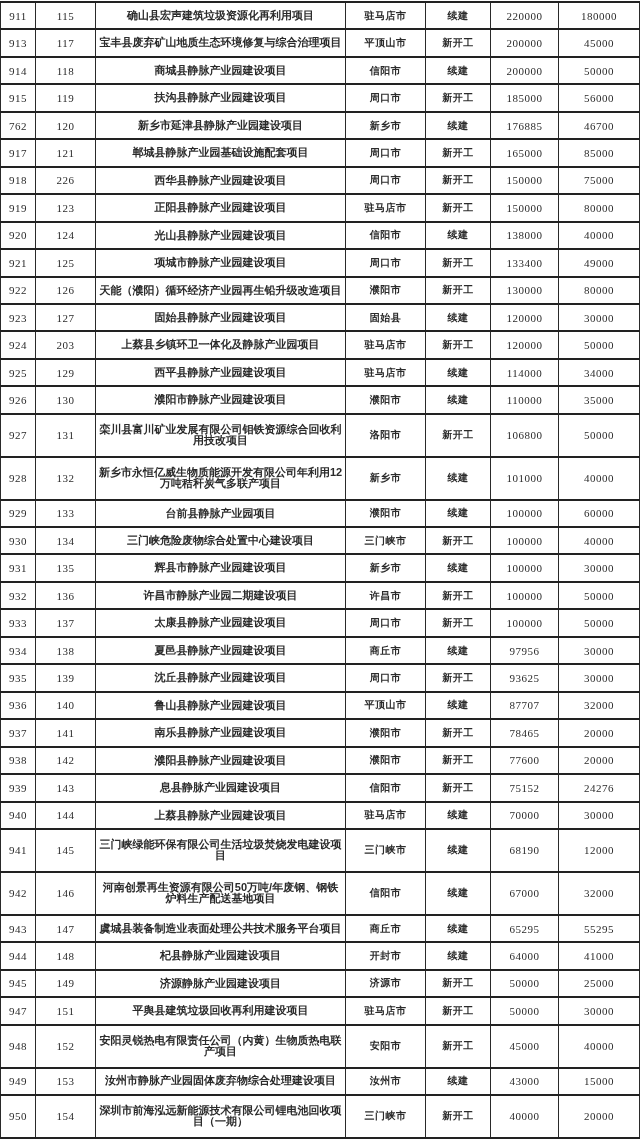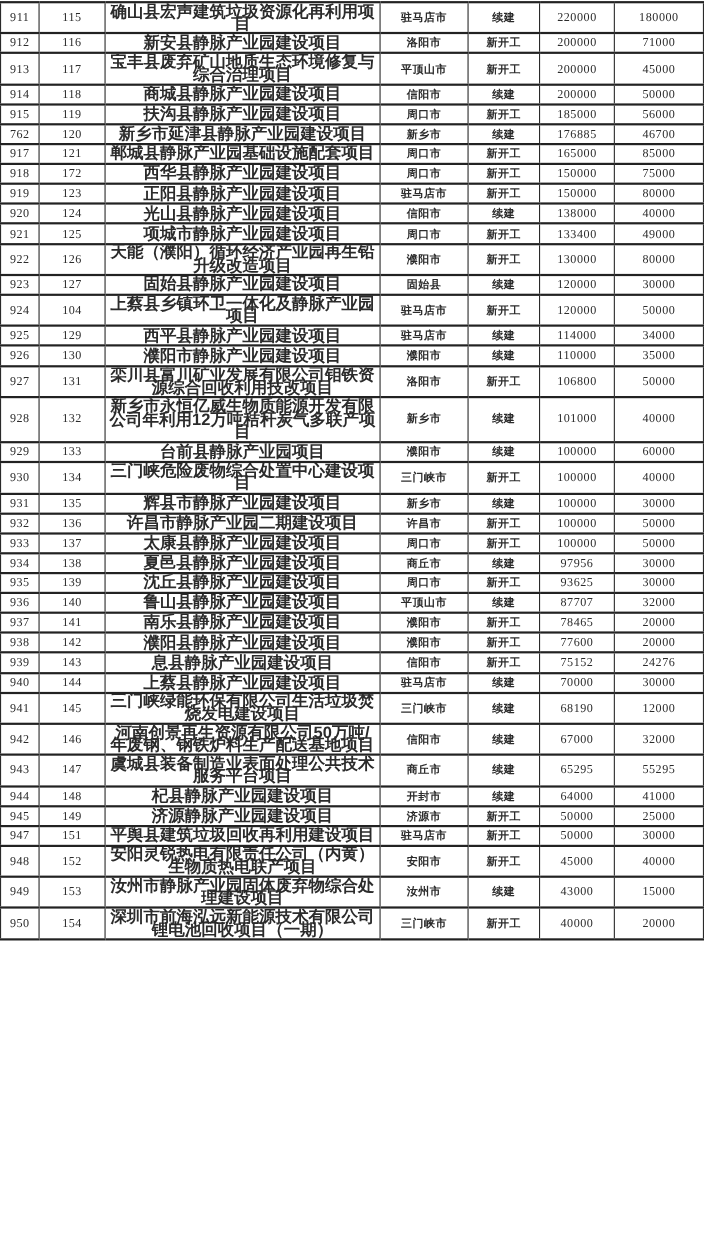--- a/index.html
+++ b/index.html
@@ -9,21 +9,21 @@
     width: 640px;
   }
   .page {
     width: 640px;
     height: 1140px;
     background: #ffffff;
     overflow: hidden;
   }
   table.project-table {
     width: 639px;
-    height: 854px;
+    height: 1138px;
     border-collapse: collapse;
     table-layout: fixed;
     margin-top: 1px;
   }
   table.project-table td {
     border-left: 1px solid #2a2a2a;
     border-right: 1px solid #2a2a2a;
     border-top: 2px solid #222222;
     border-bottom: 2px solid #222222;
     text-align: center;
@@ -34,21 +34,21 @@
   }
   
   td.c0, td.c1, td.c5, td.c6 {
     font-family: "Liberation Serif", "DejaVu Serif", serif;
     font-size: 11px;
     letter-spacing: 0.5px;
   }
   
   td.c2 {
     font-family: "Liberation Sans", "DejaVu Sans", sans-serif;
-    font-size: 15px;
+    font-size: 11px;
     font-weight: bold;
     line-height: 11.5px;
     padding: 0 6px;
   }
   td.c3, td.c4 {
     font-family: "Liberation Sans", "DejaVu Sans", sans-serif;
     font-size: 10px;
     font-weight: bold;
     letter-spacing: 0.5px;
   }
@@ -71,29 +71,20 @@
         <tr>
           <td class="c0">911</td>
           <td class="c1">115</td>
           <td class="c2">确山县宏声建筑垃圾资源化再利用项目</td>
           <td class="c3">驻马店市</td>
           <td class="c4">续建</td>
           <td class="c5">220000</td>
           <td class="c6">180000</td>
         </tr>
         <tr>
-          <td class="c0">912</td>
-          <td class="c1">116</td>
-          <td class="c2">新安县静脉产业园建设项目</td>
-          <td class="c3">洛阳市</td>
-          <td class="c4">新开工</td>
-          <td class="c5">200000</td>
-          <td class="c6">71000</td>
-        </tr>
-        <tr>
           <td class="c0">913</td>
           <td class="c1">117</td>
           <td class="c2">宝丰县废弃矿山地质生态环境修复与综合治理项目</td>
           <td class="c3">平顶山市</td>
           <td class="c4">新开工</td>
           <td class="c5">200000</td>
           <td class="c6">45000</td>
         </tr>
         <tr>
           <td class="c0">914</td>
@@ -126,21 +117,21 @@
           <td class="c0">917</td>
           <td class="c1">121</td>
           <td class="c2">郸城县静脉产业园基础设施配套项目</td>
           <td class="c3">周口市</td>
           <td class="c4">新开工</td>
           <td class="c5">165000</td>
           <td class="c6">85000</td>
         </tr>
         <tr>
           <td class="c0">918</td>
-          <td class="c1">172</td>
+          <td class="c1">226</td>
           <td class="c2">西华县静脉产业园建设项目</td>
           <td class="c3">周口市</td>
           <td class="c4">新开工</td>
           <td class="c5">150000</td>
           <td class="c6">75000</td>
         </tr>
         <tr>
           <td class="c0">919</td>
           <td class="c1">123</td>
           <td class="c2">正阳县静脉产业园建设项目</td>
@@ -180,21 +171,21 @@
           <td class="c0">923</td>
           <td class="c1">127</td>
           <td class="c2">固始县静脉产业园建设项目</td>
           <td class="c3">固始县</td>
           <td class="c4">续建</td>
           <td class="c5">120000</td>
           <td class="c6">30000</td>
         </tr>
         <tr>
           <td class="c0">924</td>
-          <td class="c1">104</td>
+          <td class="c1">203</td>
           <td class="c2">上蔡县乡镇环卫一体化及静脉产业园项目</td>
           <td class="c3">驻马店市</td>
           <td class="c4">新开工</td>
           <td class="c5">120000</td>
           <td class="c6">50000</td>
         </tr>
         <tr>
           <td class="c0">925</td>
           <td class="c1">129</td>
           <td class="c2">西平县静脉产业园建设项目</td>

